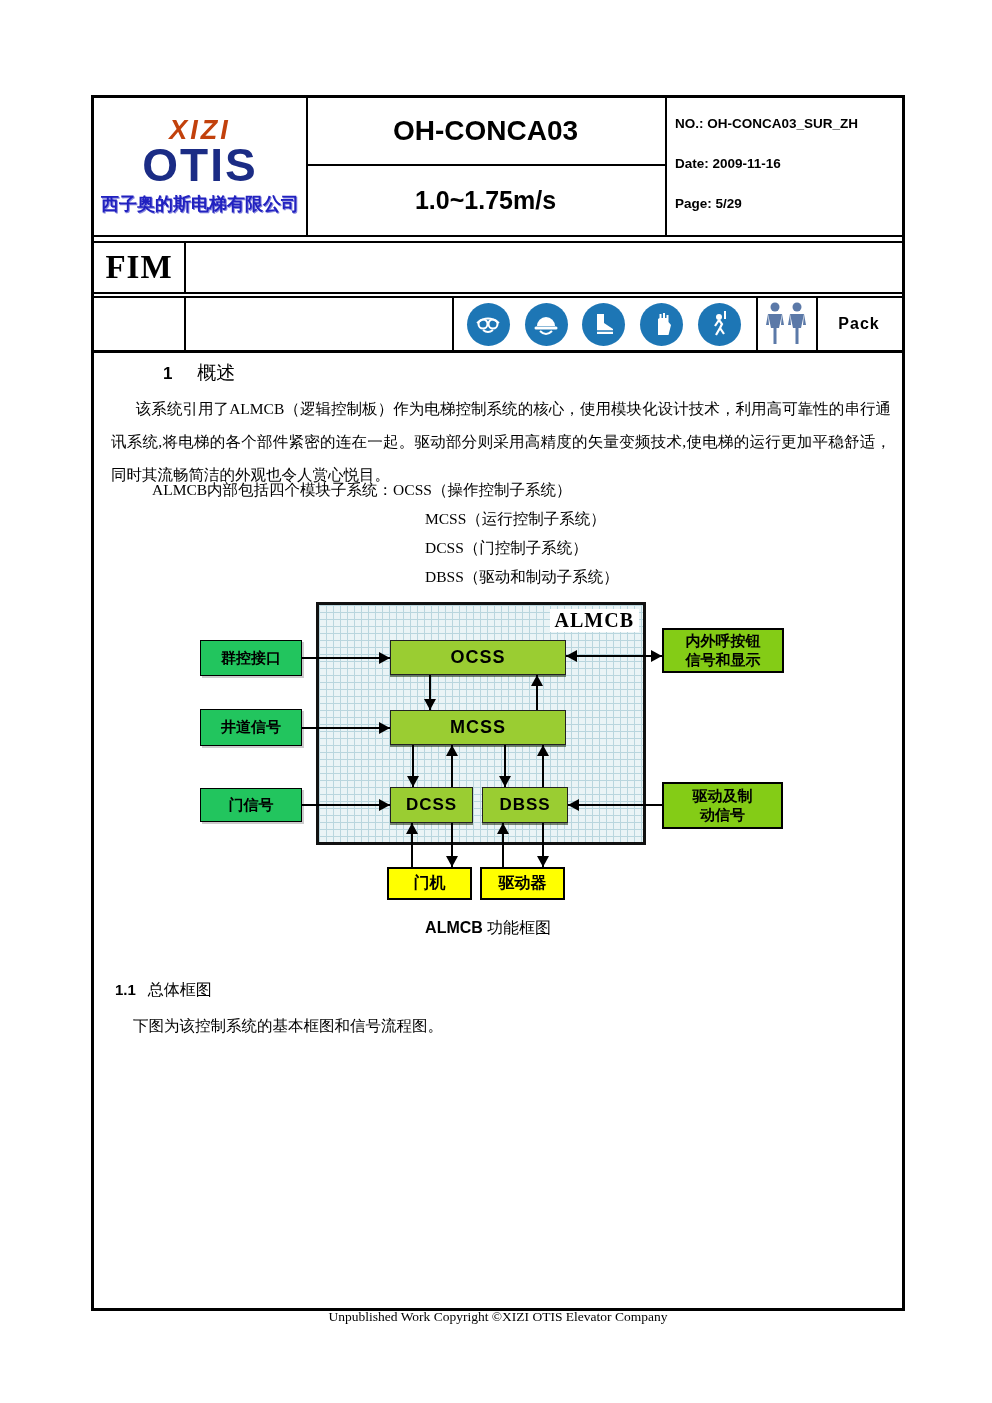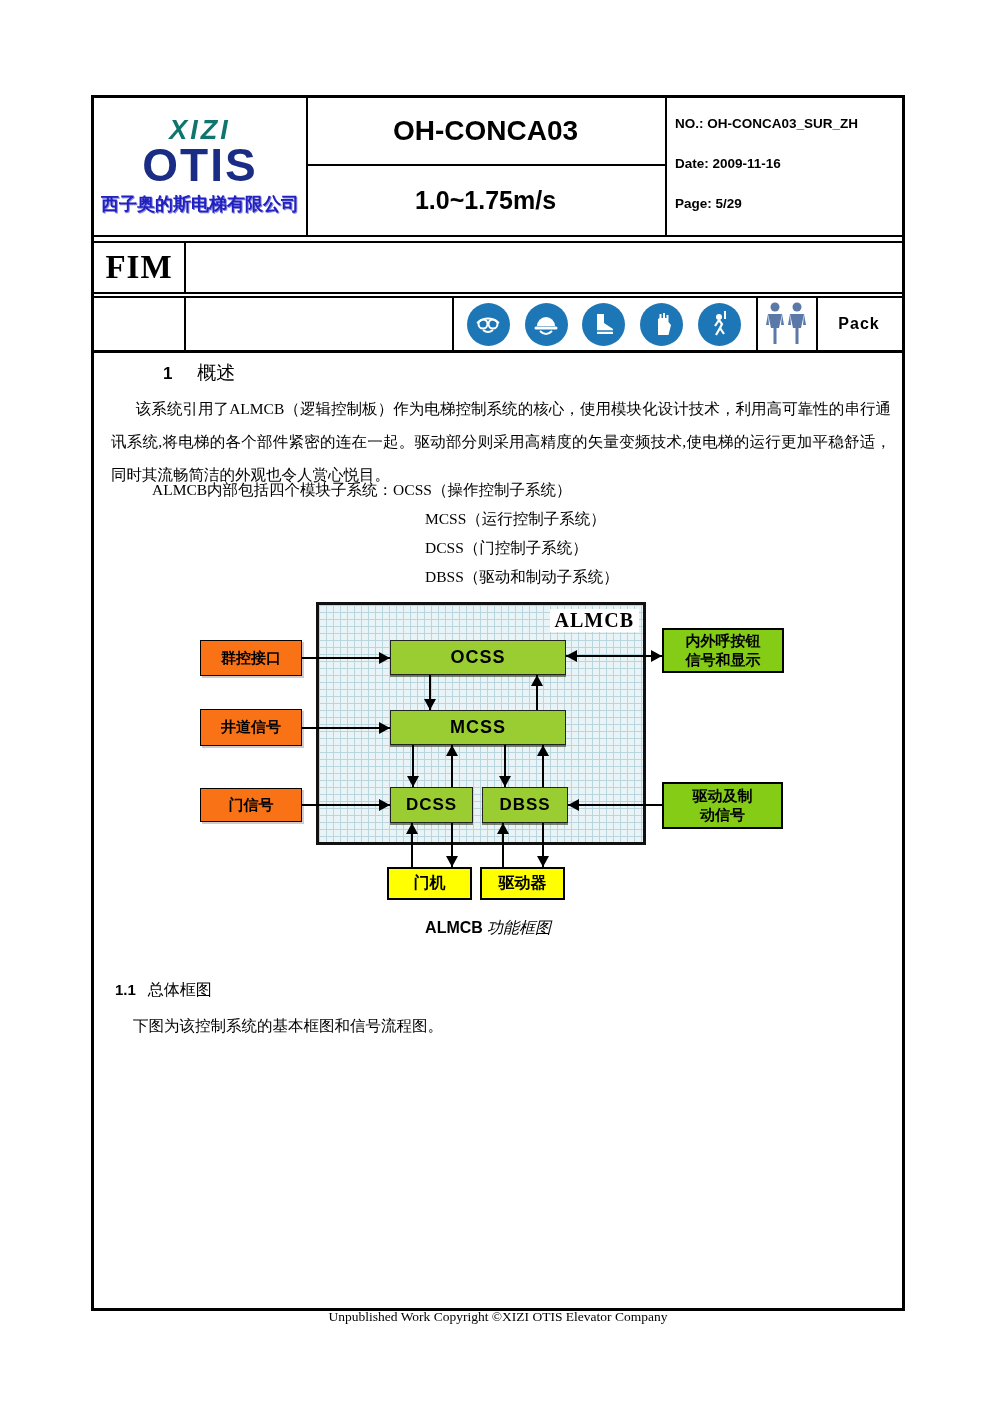--- a/index.html
+++ b/index.html
@@ -10,21 +10,21 @@
   
   .page{
     position:absolute;left:91px;top:95px;width:808px;height:1210px;
     border:3px solid #000;box-sizing:content-box;
   }
   .layer{position:absolute;left:0;top:0;width:808px;height:1210px;}
   
   .hdr-divider-v{position:absolute;width:2px;background:#000;}
   .hdr-divider-h{position:absolute;height:2px;background:#000;}
   .logo-cell{position:absolute;left:0;top:0;width:212px;height:137px;display:flex;flex-direction:column;align-items:center;justify-content:center;}
-  .logo-xizi{font-weight:bold;font-style:italic;font-size:27px;letter-spacing:3px;color:#0f766e;line-height:1;}
+  .logo-xizi{font-weight:bold;font-style:italic;font-size:27px;letter-spacing:3px;color:#c2410c;line-height:1;}
   .logo-otis{font-weight:bold;font-size:46px;letter-spacing:2px;color:#1b2c85;line-height:1;margin-top:-2px;}
   .logo-company{font-weight:bold;font-size:18px;color:#2121c0;margin-top:4px;white-space:nowrap;text-shadow:1px 1px 0 #8888dd;}
   .doc-code{position:absolute;left:212px;top:0;width:359px;height:66px;display:flex;align-items:center;justify-content:center;font-weight:bold;font-size:28px;}
   .speed{position:absolute;left:212px;top:68px;width:359px;height:69px;display:flex;align-items:center;justify-content:center;font-weight:bold;font-size:25px;}
   .info-cell{position:absolute;left:567px;top:0;width:237px;height:110px;font-weight:bold;font-size:13.5px;border-radius:16px;}
   .info-cell div{position:absolute;left:14px;white-space:nowrap;}
   
   .fim-row{position:absolute;left:0;top:143px;width:808px;height:49px;border-top:2px solid #000;border-bottom:2px solid #000;}
   .fim-cell{position:absolute;left:0;top:0;width:90px;height:49px;display:flex;align-items:center;justify-content:center;
     font-family:"Liberation Serif",serif;font-weight:bold;font-size:33px;letter-spacing:1px;}
@@ -52,21 +52,21 @@
     background-color:#eaf4f6;
     background-image:linear-gradient(#b9d6de 1px,transparent 1px),linear-gradient(90deg,#b9d6de 1px,transparent 1px);
     background-size:7px 7px;
   }
   .dgm-label{
     position:absolute;right:4px;top:4px;background:#fff;padding:0 5px;
     font-family:"Liberation Serif",serif;font-weight:bold;font-size:20px;letter-spacing:1px;
   }
   .node{position:absolute;display:flex;align-items:center;justify-content:center;box-sizing:border-box;font-weight:bold;text-align:center;}
   .node-green{background:#9acd32;border:1px solid #222;box-shadow:0 2px 0 rgba(20,40,0,.55);font-size:18px;letter-spacing:1px;}
-  .node-peach{background:#f97316;border:1px solid #000;box-shadow:2px 2px 0 rgba(0,0,0,.2);font-size:15px;font-family:"Liberation Serif",serif;}
+  .node-peach{background:#22c55e;border:1px solid #000;box-shadow:2px 2px 0 rgba(0,0,0,.2);font-size:15px;font-family:"Liberation Serif",serif;}
   .node-gold{background:#84cc16;border:2px solid #000;font-size:15px;line-height:19px;font-family:"Liberation Serif",serif;flex-direction:column;}
   .node-yellow{background:#ffff00;border:2px solid #000;font-size:16px;font-family:"Liberation Serif",serif;}
   .hline{position:absolute;height:2px;background:#000;}
   .vline{position:absolute;width:2px;background:#000;}
   .ah{position:absolute;width:0;height:0;}
   .ah-right{border-top:6px solid transparent;border-bottom:6px solid transparent;border-left:11px solid #000;}
   .ah-left{border-top:6px solid transparent;border-bottom:6px solid transparent;border-right:11px solid #000;}
   .ah-down{border-left:6px solid transparent;border-right:6px solid transparent;border-top:11px solid #000;}
   .ah-up{border-left:6px solid transparent;border-right:6px solid transparent;border-bottom:11px solid #000;}
   .dgm-caption{position:absolute;left:244px;top:820px;width:300px;text-align:center;font-size:16px;font-family:"Liberation Serif",serif;}
@@ -244,21 +244,21 @@
   <div class="ah ah-down" style="left:352px;top:758px;"></div>
 
   <div class="vline" style="left:408px;top:725px;height:44px;"></div>
   <div class="ah ah-up" style="left:403px;top:725px;"></div>
 
   <div class="vline" style="left:448px;top:725px;height:44px;"></div>
   <div class="ah ah-down" style="left:443px;top:758px;"></div>
 
   <div class="dgm-caption">
     <b>ALMCB</b>
-    <span style="font-style:italic;">功能框图</span>
+    <span style="">功能框图</span>
   </div>
 
   <div class="sec-head" style="left:21px;top:882px;font-size:16px;">
     <span class="num" style="font-size:15px;">1.1</span>
     <span style="margin-left:8px;">总体框图</span>
   </div>
   <div class="list-line" style="left:39px;top:918px;">下图为该控制系统的基本框图和信号流程图。</div>
 
 </div>
 </div>

